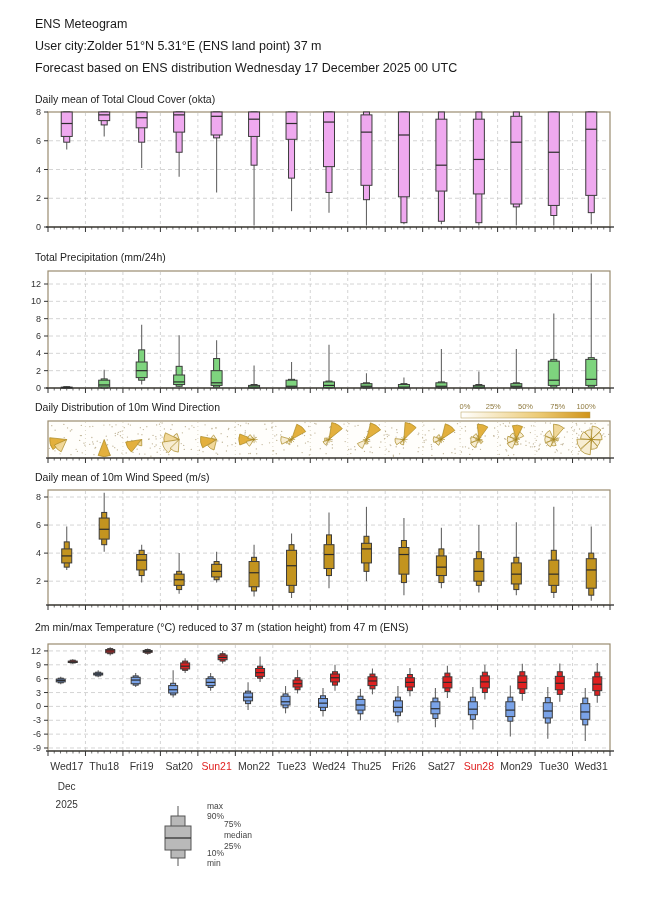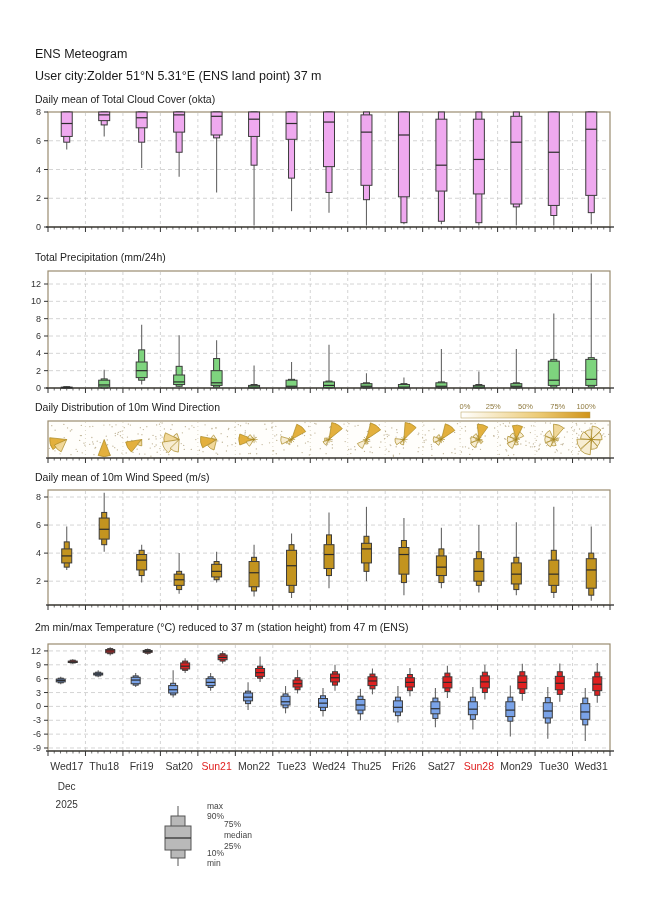--- a/index.html
+++ b/index.html
@@ -1,28 +1,29 @@
 <!DOCTYPE html>
 <html><head>
 <meta charset="utf-8">
 <style>
   html,body{margin:0;padding:0;background:#ffffff;}
   .page{position:relative;width:650px;height:916px;background:#ffffff;overflow:hidden;
         font-family:"Liberation Sans",sans-serif;}
-  .hdr{position:absolute;left:35px;color:#1a1a1a;font-size:12.5px;line-height:14px;white-space:pre;margin-top:30px;}
+  .hdr{position:absolute;left:35px;color:#1a1a1a;font-size:12.5px;line-height:14px;white-space:pre;}
   #hdr1{top:17px;} #hdr2{top:39px;text-align:center;} #hdr3{top:61px;}
   svg{position:absolute;top:0;left:0;}
   text{font-family:"Liberation Sans",sans-serif;}
 </style>
 </head>
 <body>
 
 <div class="page">
   <div class="hdr" id="hdr1">ENS Meteogram</div>
   <div class="hdr" id="hdr2">User city:Zolder 51°N 5.31°E (ENS land point) 37 m</div>
+  <div class="hdr" id="hdr3">Forecast based on ENS distribution Wednesday 17 December 2025 00 UTC</div>
   <svg id="chart" width="650" height="916" viewBox="0 0 650 916">
       <defs>
         <linearGradient id="wg" x1="0" y1="0" x2="1" y2="0">
           <stop offset="0%" stop-color="#ffffff"></stop>
           <stop offset="60%" stop-color="#eccb76"></stop>
           <stop offset="100%" stop-color="#d0941a"></stop>
         </linearGradient>
       </defs>
       <g>
         <text x="35" y="103" fill="#222" font-size="10.5">Daily mean of Total Cloud Cover (okta)</text>

